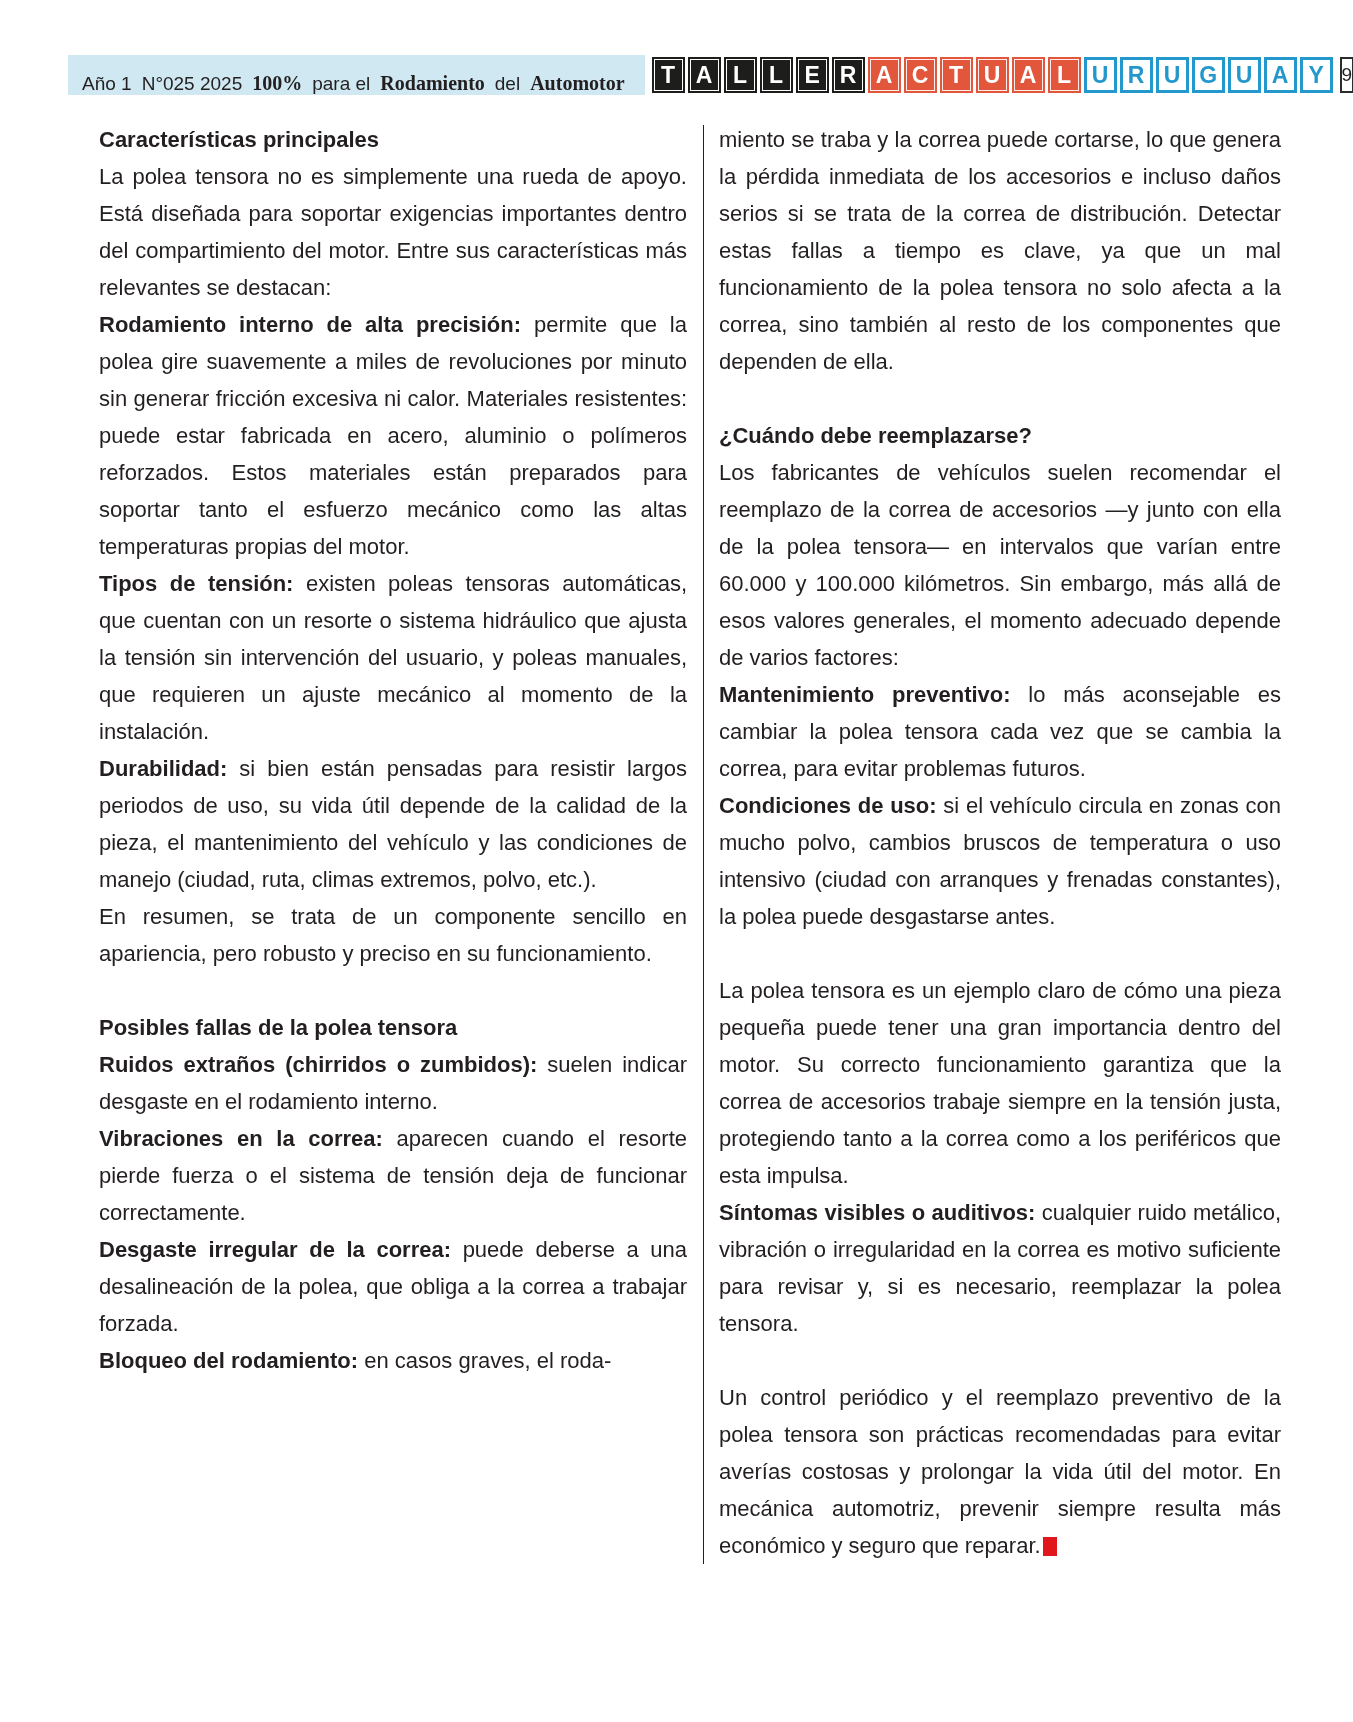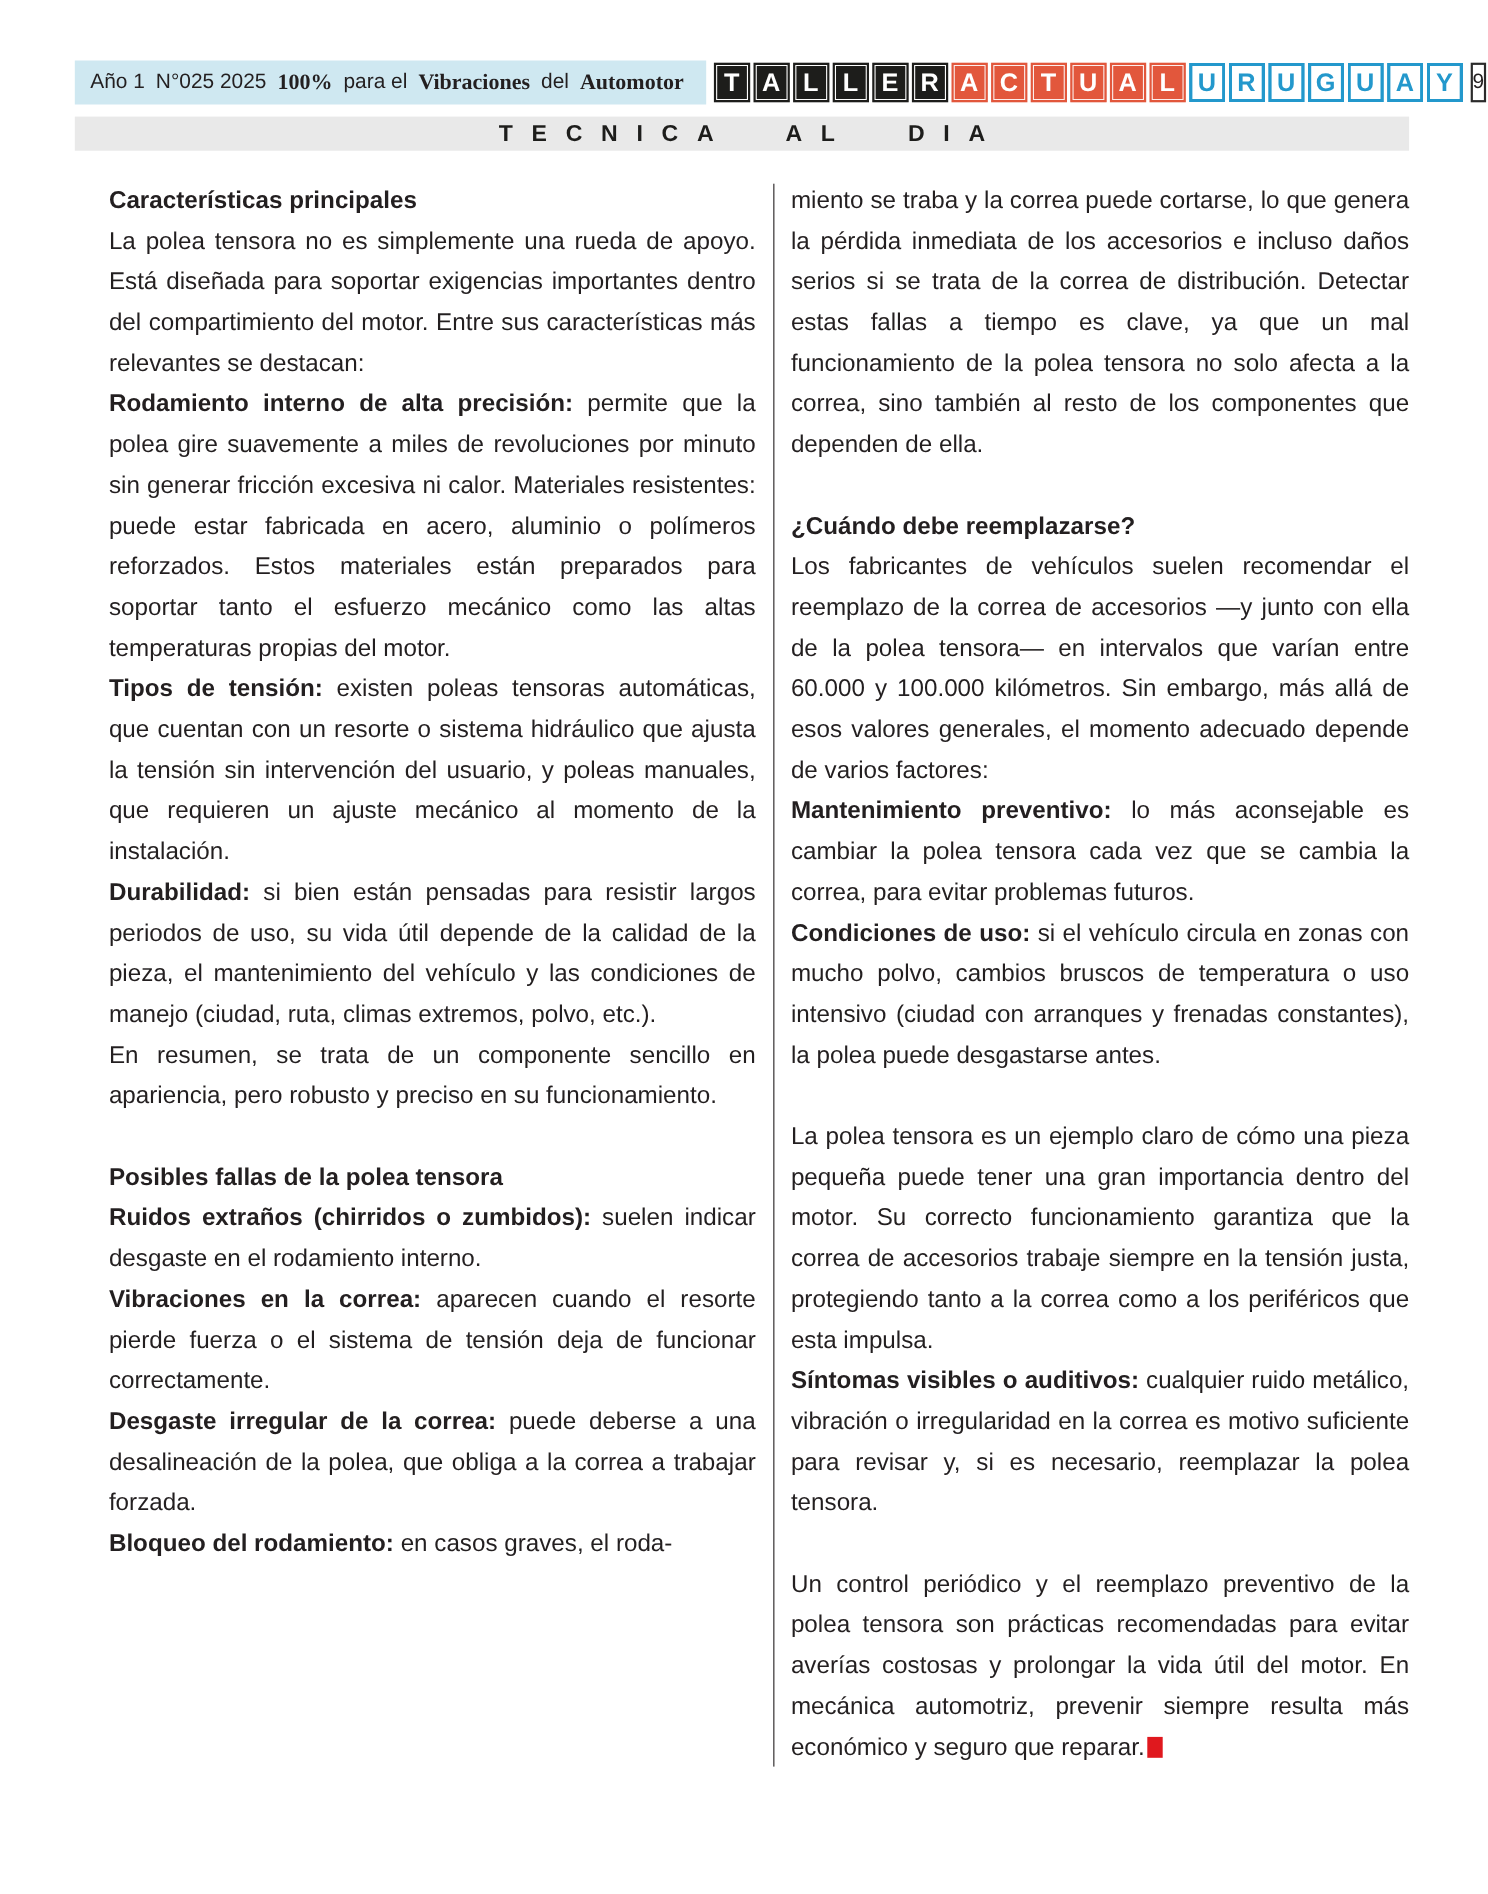--- a/index.html
+++ b/index.html
@@ -10,21 +10,21 @@
     font-family:"Liberation Sans", sans-serif;
     color:#231f20;
     overflow:hidden;
   }
   .content{ margin:55px 72px 0 68px; }
 
   
   .masthead{ display:flex; align-items:center; height:40px; }
   .issue-bar{
     flex:1; height:40px; background:#cfe8f1;
-    display:flex; align-items:center; padding:0 10px 0 14px;
+    display:flex; align-items:flex-end; padding:0 10px 0 14px;
     font-size:19px; white-space:nowrap; box-sizing:border-box;
   }
   .issue-bar .seg{ margin-right:10px; }
   .issue-bar .seg.b{ font-family:Liberation Serif, serif; font-weight:bold; font-size:20px; }
   .tiles{ display:flex; gap:3px; margin-left:7px; }
   .tile{
     width:33px; height:36px; flex:0 0 33px;
     display:flex; align-items:center; justify-content:center;
     font-weight:bold; font-size:23px; line-height:1;
   }
@@ -72,21 +72,21 @@
 
 <div class="page">
   <div class="content">
 
     <div class="masthead">
       <div class="issue-bar">
           <span class="seg">Año 1</span>
           <span class="seg">N°025 2025</span>
           <span class="seg b">100%</span>
           <span class="seg">para el</span>
-          <span class="seg b">Vibraciones</span>
+          <span class="seg b">Rodamiento</span>
           <span class="seg">del</span>
           <span class="seg b">Automotor</span>
         </div>
       <div class="tiles">
           <span class="tile tile-black">T</span>
           <span class="tile tile-black">A</span>
           <span class="tile tile-black">L</span>
           <span class="tile tile-black">L</span>
           <span class="tile tile-black">E</span>
           <span class="tile tile-black">R</span>
@@ -102,23 +102,20 @@
           <span class="tile tile-blue">G</span>
           <span class="tile tile-blue">U</span>
           <span class="tile tile-blue">A</span>
           <span class="tile tile-blue">Y</span>
         </div>
       <div class="pagenum-box">
         <span>9</span>
       </div>
     </div>
 
-    <div class="banner">
-      <span>TECNICA AL DIA</span>
-    </div>
 
     <div class="columns">
       <div class="col-left">
           <p class="heading">Características principales</p>
           <p class="para">La polea tensora no es simplemente una rueda de apoyo. Está diseñada para soportar exigencias importantes dentro del compartimiento del motor. Entre sus características más relevantes se destacan:</p>
           <p class="para"><strong>Rodamiento interno de alta precisión:</strong> permite que la polea gire suavemente a miles de revoluciones por minuto sin generar fricción excesiva ni calor. Materiales resistentes: puede estar fabricada en acero, aluminio o polímeros reforzados. Estos materiales están preparados para soportar tanto el esfuerzo mecánico como las altas temperaturas propias del motor.</p>
           <p class="para"><strong>Tipos de tensión:</strong> existen poleas tensoras automáticas, que cuentan con un resorte o sistema hidráulico que ajusta la tensión sin intervención del usuario, y poleas manuales, que requieren un ajuste mecánico al momento de la instalación.</p>
           <p class="para"><strong>Durabilidad:</strong> si bien están pensadas para resistir largos periodos de uso, su vida útil depende de la calidad de la pieza, el mantenimiento del vehículo y las condiciones de manejo (ciudad, ruta, climas extremos, polvo, etc.).</p>
           <p class="para">En resumen, se trata de un componente sencillo en apariencia, pero robusto y preciso en su funcionamiento.</p>
           <p class="heading space-before">Posibles fallas de la polea tensora</p>

